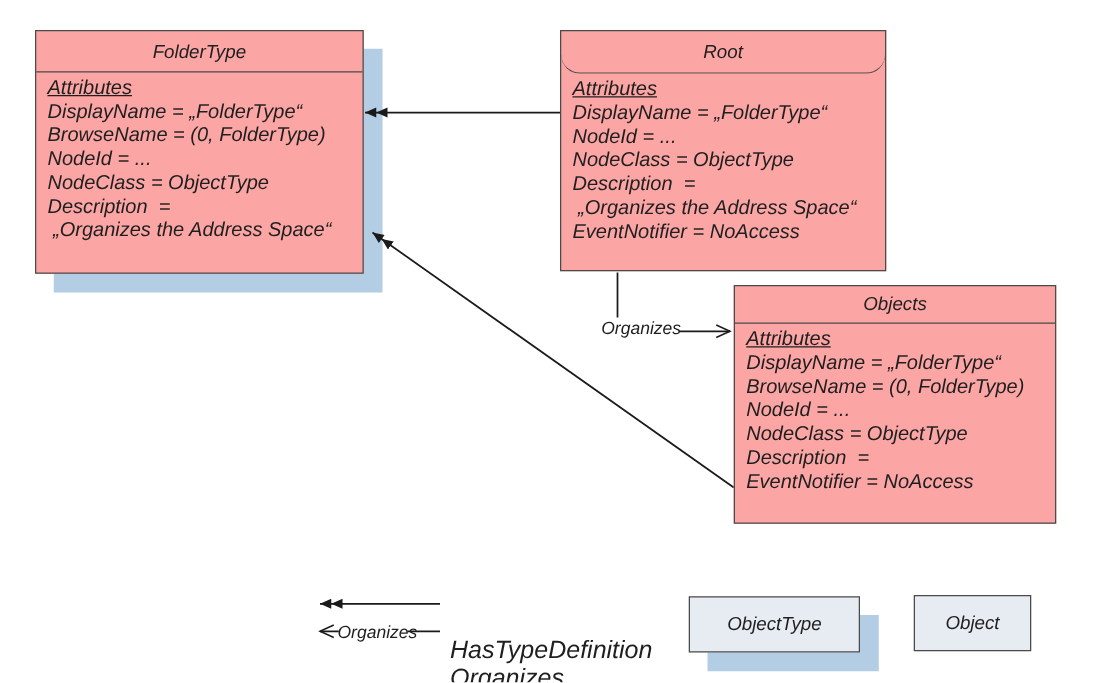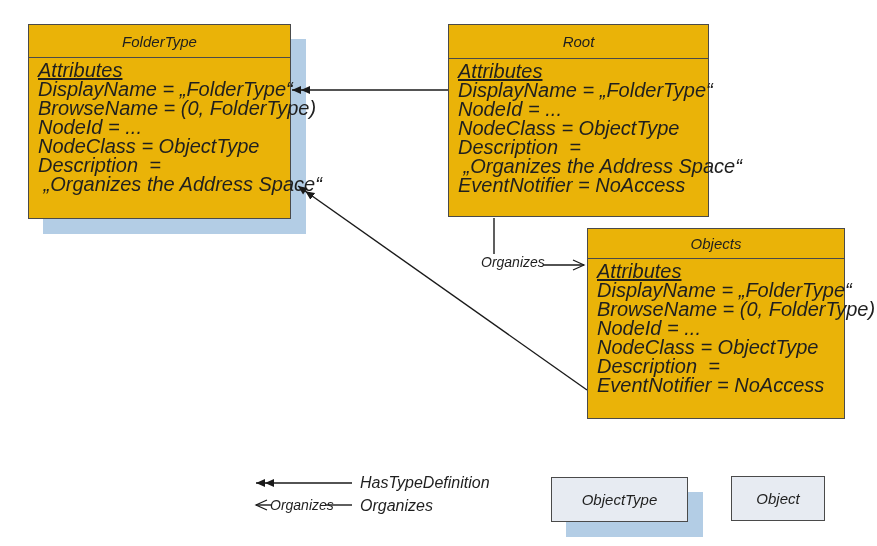--- a/index.html
+++ b/index.html
@@ -5,37 +5,37 @@
   html,body { margin:0; padding:0; background:#ffffff; }
   .canvas {
     position:relative; width:877px; height:546px; background:#ffffff;
     font-family:"Liberation Sans", sans-serif; font-style:italic; color:#1f1f1f;
     overflow:hidden;
   }
   .connectors { position:absolute; left:0; top:0; width:877px; height:546px; }
   .shadow { position:absolute; background:#b3cde5; }
   .node {
     position:absolute; box-sizing:border-box;
-    background:#eab308; border:1px solid #4a4a4a;
+    background:#fca5a5; border:1px solid #4a4a4a;
   }
   .node-title {
     box-sizing:border-box; border-bottom:1px solid #4a4a4a;
     display:flex; align-items:center; justify-content:center;
     font-size:15px;
   }
-  .node-body { padding:3px 0 0 9px; font-size:20px; line-height:19px; }
+  .node-body { padding:3px 0 0 9px; font-size:16px; line-height:19px; }
   .node-body > div { white-space:pre; }
   .attr-header { text-decoration:underline; }
   .legend-node {
     position:absolute; box-sizing:border-box;
     background:#e7ebf2; border:1px solid #4a4a4a;
     display:flex; align-items:center; justify-content:center;
     font-size:15px;
   }
-  .legend-label { position:absolute; font-size:16px; line-height:23px; white-space:nowrap; }
+  .legend-label { position:absolute; font-size:20px; line-height:23px; white-space:nowrap;margin-top:38px; }
   .small-label {
     position:absolute; font-size:14px; line-height:17px;
     white-space:nowrap; background:transparent;
   }
 </style>
 </head>
 <body>
 
 <div class="canvas">
 
@@ -72,21 +72,21 @@
       <div>DisplayName = „FolderType“</div>
       <div>BrowseName = (0, FolderType)</div>
       <div>NodeId = ...</div>
       <div>NodeClass = ObjectType</div>
       <div>Description  =</div>
       <div> „Organizes the Address Space“</div>
     </div>
   </div>
 
   <div class="node" style="left:448px; top:24px; width:261px; height:193px;">
-    <div class="node-title" style="height:34px;">Root</div>
+    <div class="node-title" style="height:34px;border-radius:15px;">Root</div>
     <div class="node-body">
       <div class="attr-header">Attributes</div>
       <div>DisplayName = „FolderType“</div>
       <div>NodeId = ...</div>
       <div>NodeClass = ObjectType</div>
       <div>Description  =</div>
       <div> „Organizes the Address Space“</div>
       <div>EventNotifier = NoAccess</div>
     </div>
   </div>

